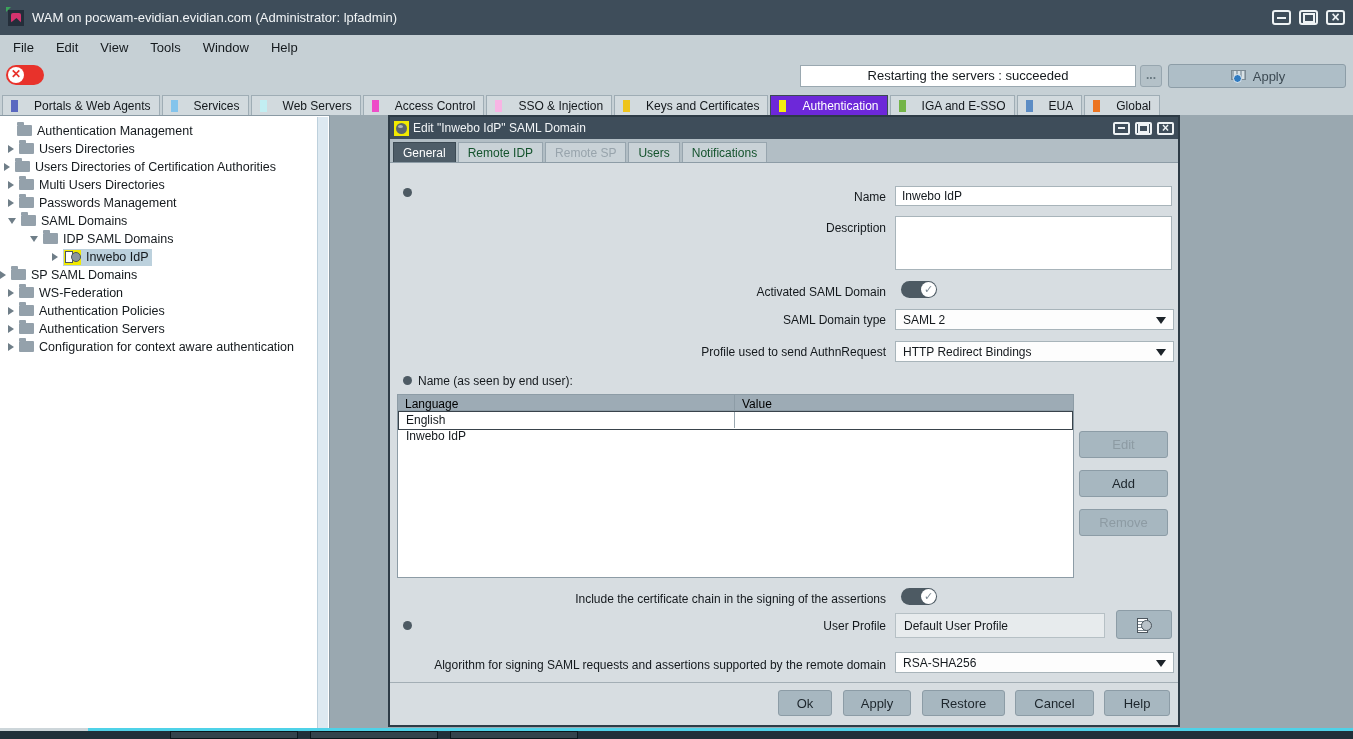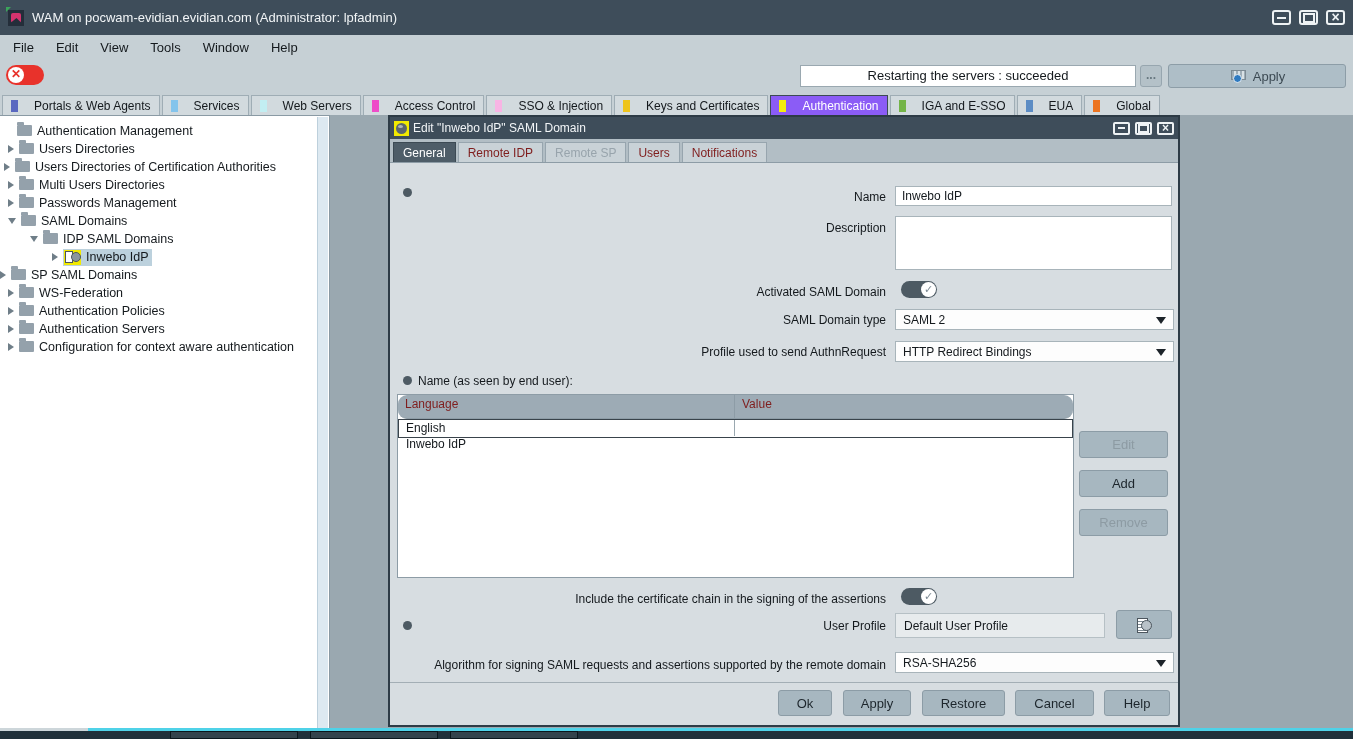--- a/index.html
+++ b/index.html
@@ -49,21 +49,21 @@
   .apply-icon::before { content:""; position:absolute; left:2px; top:1px; width:13px; height:8px;
     border:1px solid #7c8a93; background:repeating-linear-gradient(90deg,#9fadb6 0 2px,#d9e1e5 2px 4px); }
   .apply-icon::after { content:""; position:absolute; left:4px; bottom:0; width:7px; height:7px;
     border-radius:50%; background:#2f7ac0; border:1px solid #e8eef1; }
 
   .tabbar { position:absolute; left:0; top:92px; width:1353px; height:23px; background:#c6d0d5;
     display:flex; align-items:flex-end; padding-left:2px; gap:2px; }
   .atab { height:20px; background:#d2dade; border:1px solid #9fadb5; border-bottom:none;
     display:flex; align-items:center; gap:16px; padding:0 8px; font-size:12px; color:#14191d; }
   .atab .swatch { width:7px; height:12px; display:inline-block; }
-  .atab.sel { background:#8b5cf6; color:#ffffff; border-color:#3c4a54; }
+  .atab.sel { background:#6d28d9; color:#ffffff; border-color:#3c4a54; }
 
   
   .main-bg { position:absolute; left:0; top:115px; width:1353px; height:613px; background:#9aa8b0; }
 
   .tree-panel { position:absolute; left:0; top:115px; width:330px; height:613px;
     background:#ffffff; border-top:1px solid #8a9aa4; border-right:1px solid #8a9aa4; padding-top:6px; }
   .tree-scroll { position:absolute; right:1px; top:1px; width:11px; height:611px;
     background:#dde9f1; border-left:1px solid #bdd0dc; }
   .trow { display:flex; align-items:center; height:18px; gap:5px; font-size:12.5px; color:#14191d; }
   .tri-r { width:0; height:0; border-left:6px solid #6f7e88; border-top:4px solid transparent;
@@ -94,21 +94,21 @@
     border-radius:50%; background:#aeb6bc; }
   .dlg-controls { margin-left:auto; display:flex; gap:5px; }
   .winbtn.small { width:17px; height:13px; border-width:2px; border-radius:2px; }
   .winbtn.small.min::after { width:7px; }
   .winbtn.small.max::after { width:7px; height:5px; }
   .winbtn.small.close::after { font-size:12px; }
 
   .dlg-tabs { height:24px; background:#b2bec5; border-bottom:1px solid #8d9ca6;
     display:flex; align-items:flex-end; gap:2px; padding-left:3px; }
   .dtab { height:20px; padding:0 9px; display:flex; align-items:center; font-size:12px;
-    background:#c9d2d7; border:1px solid #97a5ae; border-bottom:none; color:#7f1d1d; }
+    background:#c9d2d7; border:1px solid #97a5ae; border-bottom:none; color:#14532d; }
   .dtab.sel { background:#4e5d68; color:#fff; border-color:#3c4a54; }
   .dtab.disabled { color:#98a4ac; }
 
   .dlg-body { position:relative; height:562px; background:#d7dde1; font-size:12px; }
   .bullet { position:absolute; width:9px; height:9px; border-radius:50%; background:#4d5a63; }
   .flabel { position:absolute; left:0; width:496px; text-align:right; color:#14191d; }
   .finput { position:absolute; left:505px; width:277px; height:20px; background:#fff;
     border:1px solid #a8b4ba; font-family:"Liberation Sans",sans-serif; font-size:12px; padding:0 6px; color:#14191d; }
   .ftext { position:absolute; left:505px; width:277px; height:54px; background:#fff;
     border:1px solid #a8b4ba; resize:none; font-family:"Liberation Sans",sans-serif; font-size:12px; padding:3px 6px; }
@@ -117,21 +117,21 @@
   .ddl .arr { position:absolute; right:7px; top:7px; width:0; height:0;
     border-top:7px solid #1d242a; border-left:5px solid transparent; border-right:5px solid transparent; }
   .toggle { position:absolute; left:511px; width:36px; height:17px; border-radius:9px; background:#4d5a63; }
   .toggle .knob { position:absolute; right:1px; top:1px; width:15px; height:15px; border-radius:50%;
     background:#fff; color:#7c8a94; font-size:11px; line-height:15px; text-align:center; }
   .toggle .knob::after { content:"\2713"; }
   .section-label { position:absolute; color:#14191d; }
 
   .tbl { position:absolute; left:7px; top:231px; width:677px; height:184px;
     background:#ffffff; border:1px solid #8d9ca6; }
-  .tbl-head { display:flex; height:24px; background:#9dabb5; border-bottom:1px solid #8d9ca6; color:#7f1d1d;border-radius:9px; }
+  .tbl-head { display:flex; height:16px; background:#9dabb5; border-bottom:1px solid #8d9ca6; color:#000000; }
   .th1 { width:337px; padding:2px 7px; border-right:1px solid #8d9ca6; }
   .th2 { flex:1; padding:2px 7px; }
   .tbl-row.selected { display:flex; height:19px; background:#fff; border:1px solid #39434b; color:#14191d;flex-direction:column; }
   .td1 { width:336px; padding:1px 7px; border-right:1px solid #9aa8b0; }
   .td2 { flex:1; padding:1px 7px; }
 
   .btn { background:#a7b7c0; border:1px solid #8c9ca6; border-radius:3px; color:#1d262c;
     font-size:13px; display:flex; align-items:center; justify-content:center; }
   .btn.disabled { color:#8d9ba3; }
   .side-btn { position:absolute; left:689px; width:89px; height:27px; }

